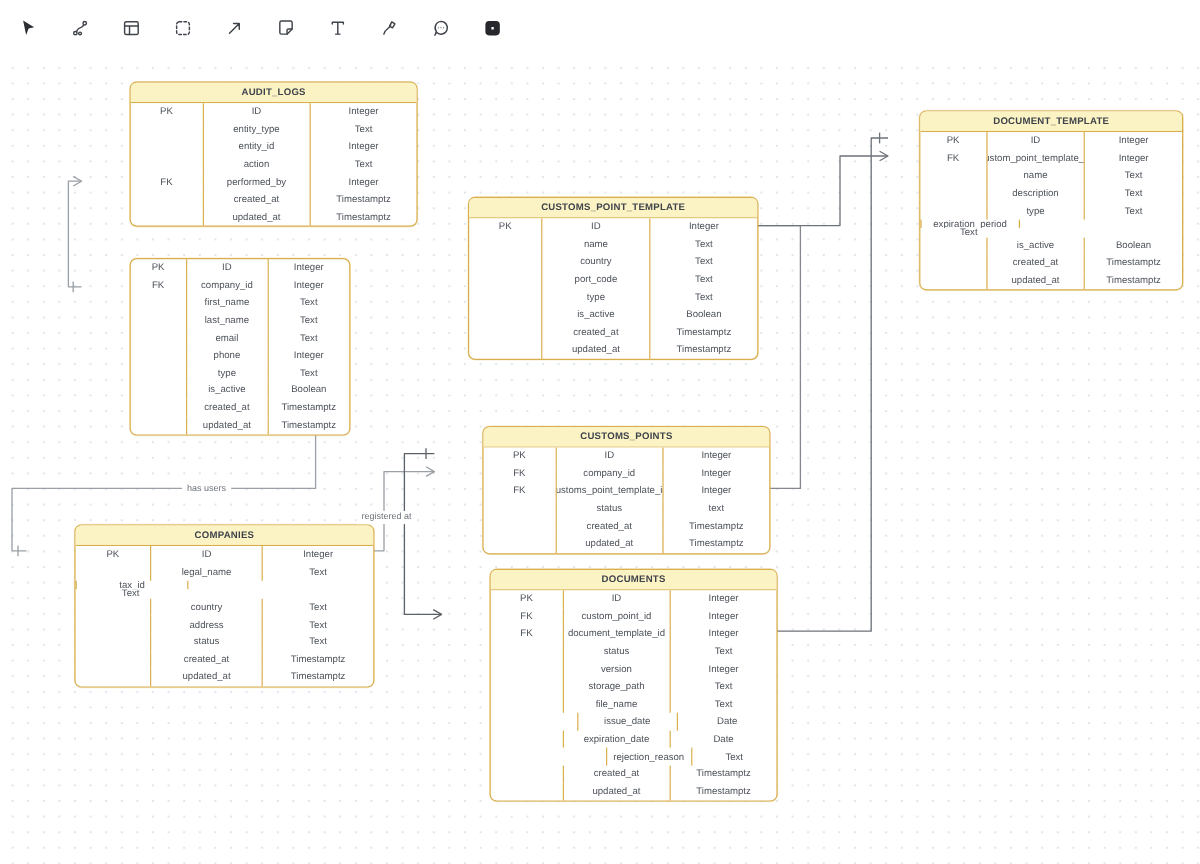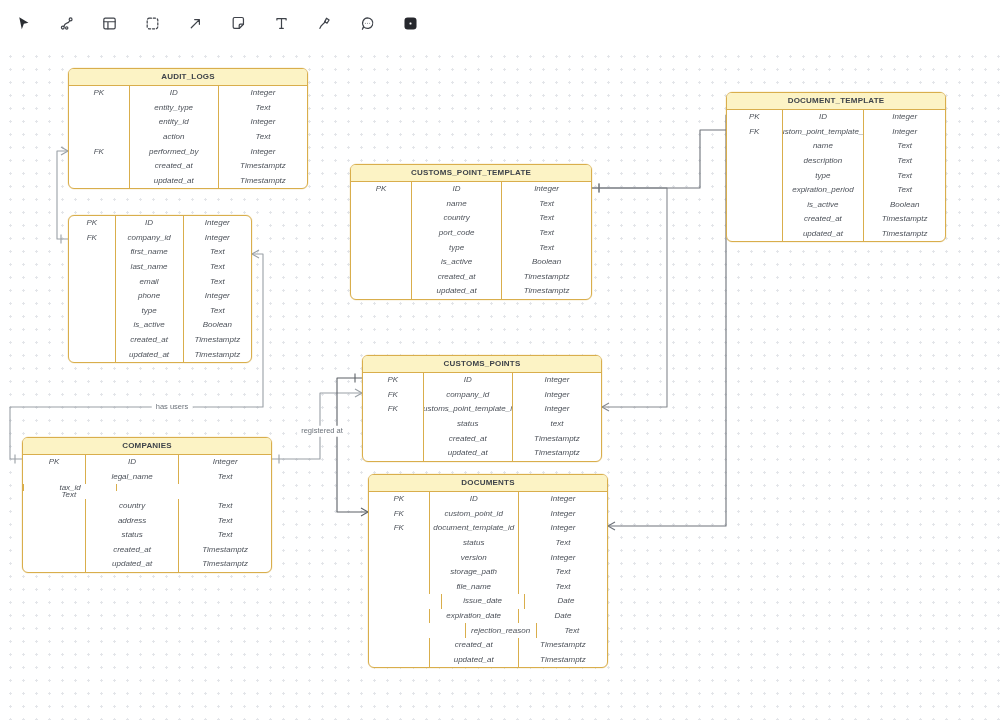--- a/index.html
+++ b/index.html
@@ -20,29 +20,30 @@
   #canvas{
     position:absolute;left:0;top:46px;width:1000px;height:674px;
     background-image:radial-gradient(#e3e5e9 1px, transparent 1.3px);
     background-size:13px 13px;background-position:4px 4px;
   }
   #wires{position:absolute;left:0;top:0;width:1000px;height:674px;overflow:visible}
   .entity{
     position:absolute;box-sizing:border-box;
     border:1.4px solid #d9ae4c;border-radius:6px;background:#ffffff;
     box-shadow:0 0 0 0.5px rgba(217,174,76,.25);
+    margin-left:40px;
   }
   .entity-header{
     height:16px;background:#fcf3c5;border-bottom:1.4px solid #d9ae4c;
     border-radius:4.5px 4.5px 0 0;display:flex;align-items:center;justify-content:center;
   }
   .entity-title{
     font-size:8px;font-weight:700;color:#3e434a;letter-spacing:.2px;line-height:1;
   }
-  .entity-row{display:flex;align-items:stretch;font-style:italic;}
+  .entity-row{display:flex;align-items:stretch;}
   .cell{
     display:flex;align-items:center;justify-content:center;
     font-size:8px;color:#4d525a;line-height:1;box-sizing:border-box;overflow:hidden;white-space:nowrap;
   }
   .cell.key{width:25%;}
   .cell.fname{width:38%;border-left:1px solid #d9ae4c;border-right:1px solid #d9ae4c;}
   .cell.ftype{width:37%;}
   .rel-label{
     position:absolute;transform:translate(-50%,-50%);
     font-size:7.5px;color:#6d737b;background:#ffffff;padding:0 4px;line-height:1.4;
@@ -456,21 +457,21 @@
       <div class="entity-row" style="height: 14.6px;">
         <div class="cell key"></div>
         <div class="cell fname">description</div>
         <div class="cell ftype">Text</div>
       </div>
       <div class="entity-row" style="height: 14.6px;">
         <div class="cell key"></div>
         <div class="cell fname">type</div>
         <div class="cell ftype">Text</div>
       </div>
-      <div class="entity-row" style="height: 14.6px;">
+      <div class="entity-row" style="height: 14.6px; flex-direction: column;">
         <div class="cell key"></div>
         <div class="cell fname">expiration_period</div>
         <div class="cell ftype">Text</div>
       </div>
       <div class="entity-row" style="height: 14.6px;">
         <div class="cell key"></div>
         <div class="cell fname">is_active</div>
         <div class="cell ftype">Boolean</div>
       </div>
       <div class="entity-row" style="height: 14.6px;">

